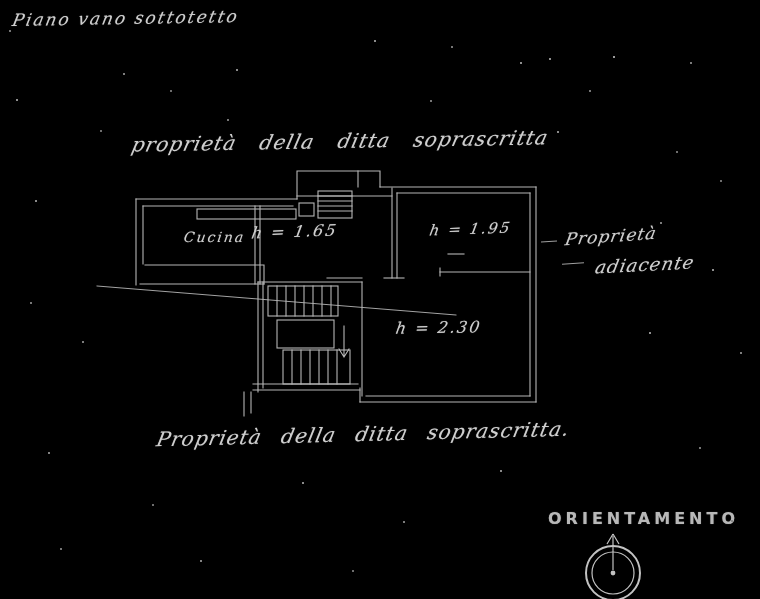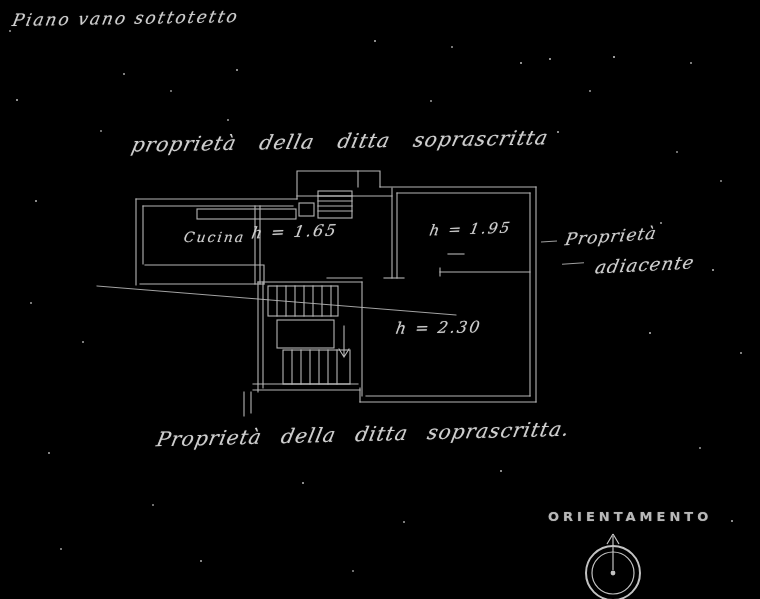--- a/index.html
+++ b/index.html
@@ -47,21 +47,21 @@
   }
   .room-label{ font-size:16px; letter-spacing:2px; }
   .lbl-cucina{ left:184px; top:229px; font-size:14px; transform:skewX(-8deg); }
   .lbl-h165{ left:252px; top:222px; transform:skewX(-12deg) rotate(-2deg); }
   .lbl-h195{ left:430px; top:220px; font-size:15px; transform:skewX(-12deg) rotate(-2deg); }
   .lbl-h230{ left:396px; top:318px; transform:skewX(-10deg) rotate(-1deg); }
   .compass-label{
     position:absolute; left:548px; top:509px;
     font-family:"DejaVu Sans", sans-serif;
     font-weight:bold;
-    font-size:13px;
+    font-size:16px;
     letter-spacing:4px;
     color:#b8b8b8;
     text-shadow:0 0 1px rgba(255,255,255,.4);
   }
   svg{ position:absolute; left:0; top:0; }
   .flourish-dash{
     position:absolute; height:0;
     border-top:1px solid #9f9f9f;
     transform:rotate(-4deg);
   }

